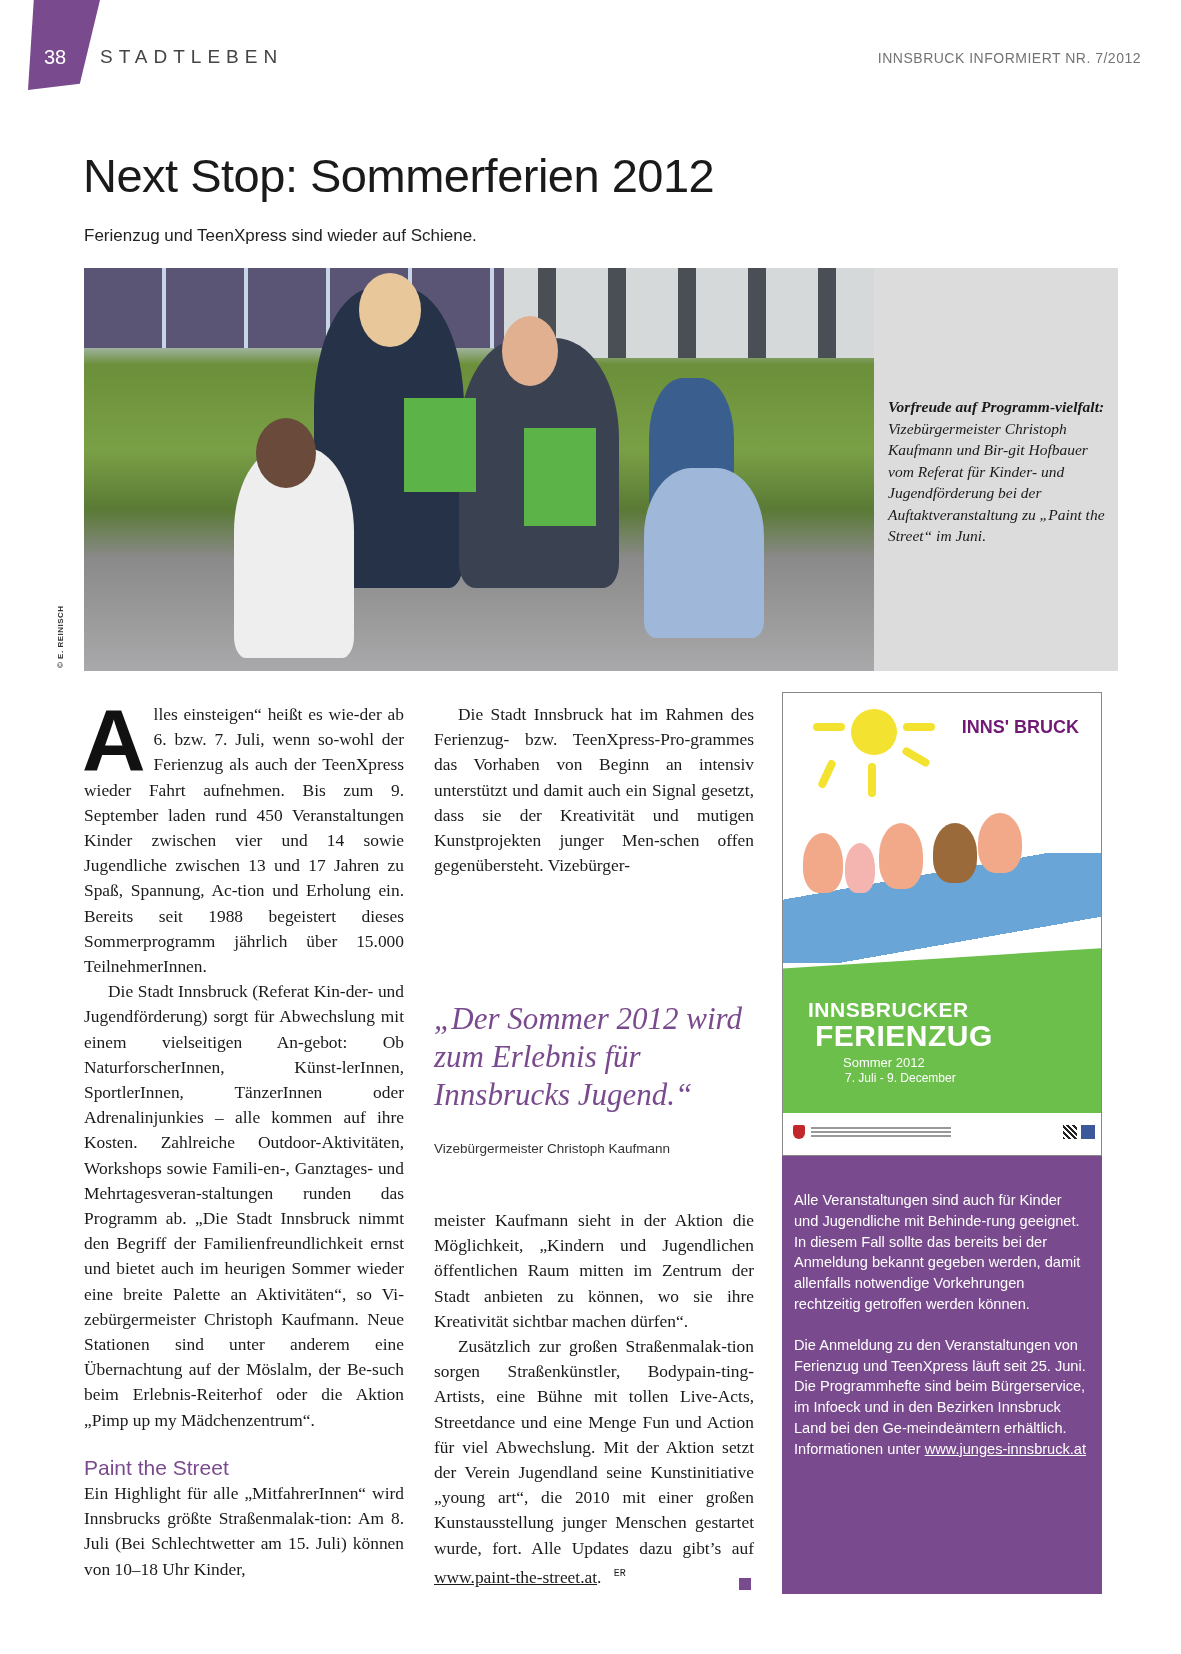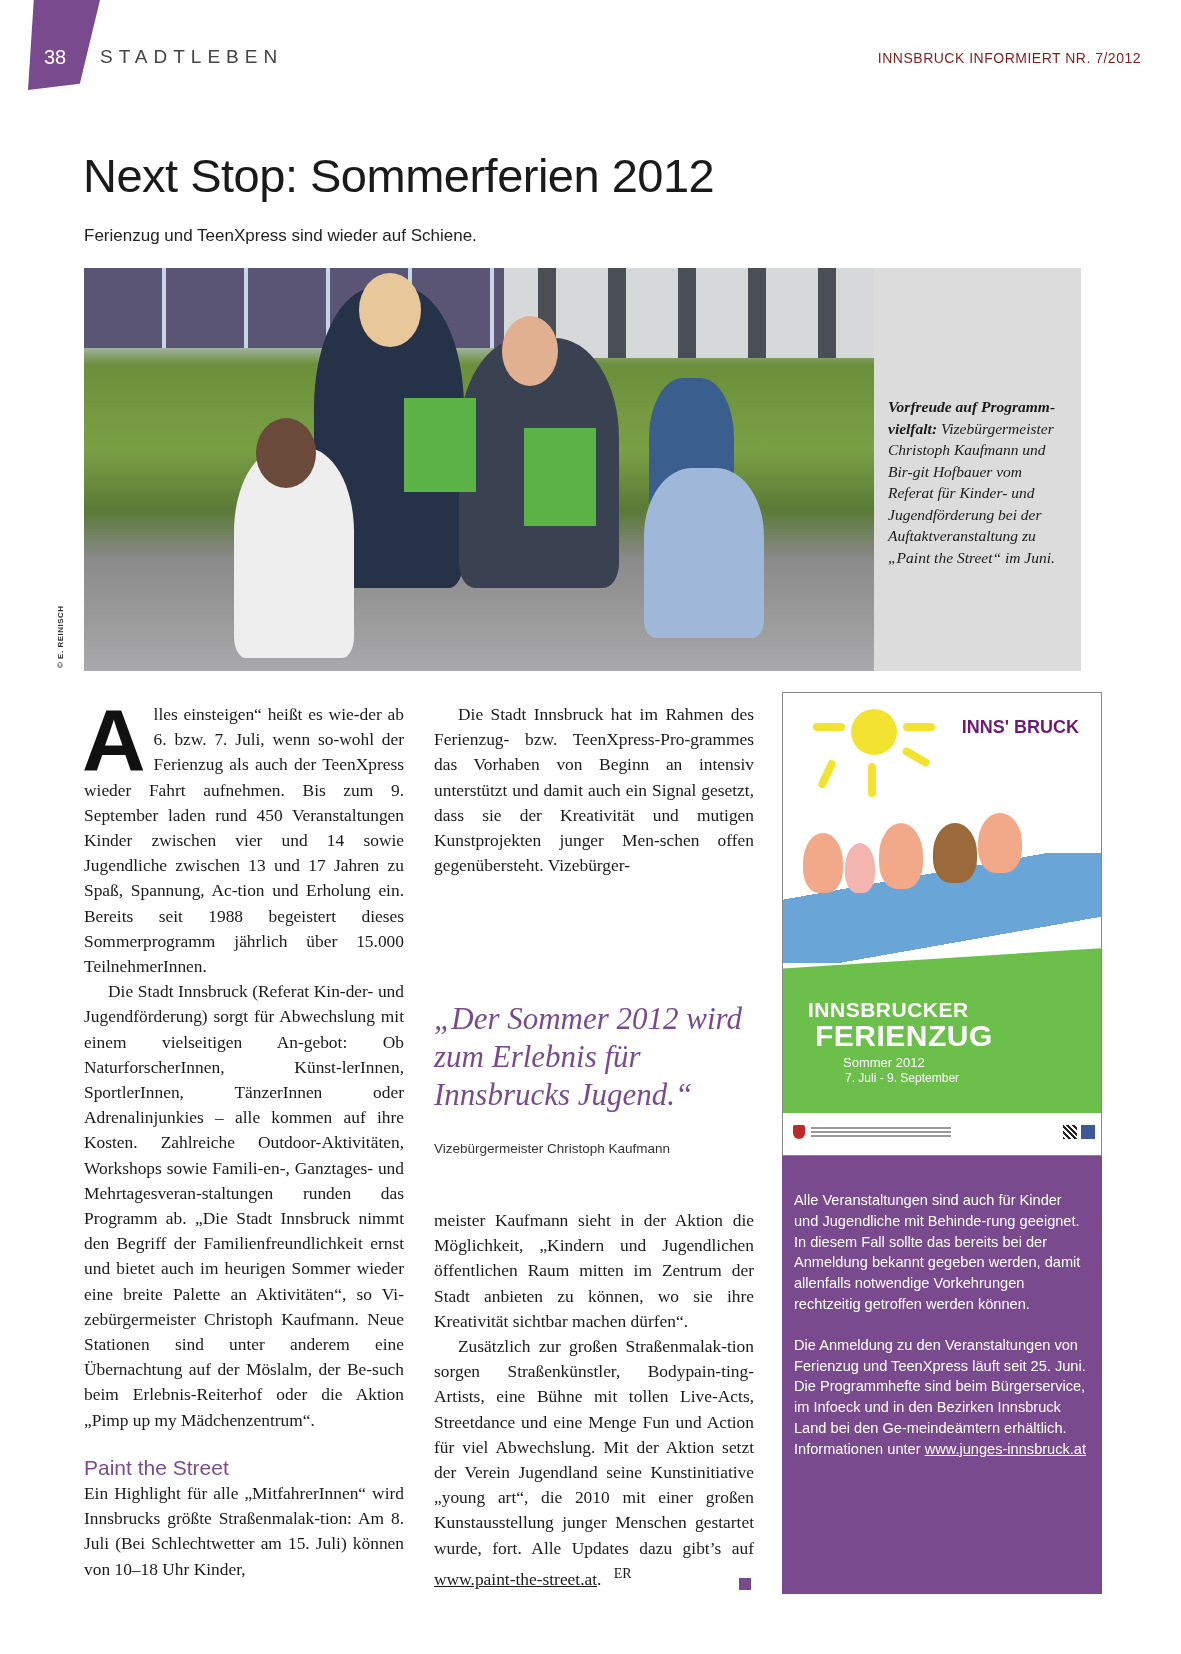--- a/index.html
+++ b/index.html
@@ -13,21 +13,21 @@
   }
   .page-number {
     position: absolute; left: 44px; top: 46px; color: #ffffff;
     font-family: "Liberation Sans", sans-serif; font-size: 20px;
   }
   .section-label {
     position: absolute; left: 100px; top: 46px; color: #444;
     font-family: "Liberation Sans", sans-serif; font-size: 19px; letter-spacing: 6px;
   }
   .issue-label {
-    position: absolute; right: 40px; top: 50px; color: #7f1d1d;
+    position: absolute; right: 40px; top: 50px; color: #737373;
     font-family: "Liberation Sans", sans-serif; font-size: 14px; letter-spacing: 0.5px;
   }
 
   .title {
     position: absolute; left: 83px; top: 148px; color: #1a1a1a;
     font-family: "Liberation Sans", sans-serif; font-size: 47px; font-weight: normal;
     letter-spacing: -0.5px;
   }
   .subtitle {
     position: absolute; left: 84px; top: 226px; color: #222;
@@ -44,21 +44,21 @@
     background: repeating-linear-gradient(90deg, #5a5575 0 78px, #c7d6e6 78px 82px);
   }
   .photo .building {
     position: absolute; left: 420px; top: 0; width: 370px; height: 90px;
     background: repeating-linear-gradient(90deg, #d6d9da 0 34px, #4a4f55 34px 52px, #d6d9da 52px 70px);
   }
   .photo .figure {
     position: absolute; border-radius: 40% 40% 10% 10%;
   }
   .caption-box {
-    position: absolute; left: 874px; top: 268px; width: 207px; height: 403px;
+    position: absolute; left: 874px; top: 268px; width: 244px; height: 403px;
     background: #dcdcdc; padding: 128px 10px 0 14px;
     font-family: "Liberation Serif", serif; font-style: italic; font-size: 15.5px; line-height: 21.5px; color: #1a1a1a;
   }
   .caption-box b { font-weight: bold; }
 
   .photo-credit {
     position: absolute; left: 56px; top: 668px; transform: rotate(-90deg); transform-origin: left top;
     font-family: "Liberation Sans", sans-serif; font-size: 8px; font-weight: bold; color: #333; letter-spacing: 0.5px;
   }
 
@@ -139,21 +139,21 @@
   }
   .infobox h2 { font-weight: normal; font-size: 22px; line-height: 28px; letter-spacing: 0.3px; }
   .infobox p { font-size: 14.6px; line-height: 20.8px; margin-top: 0; }
   .infobox p + p { margin-top: 20px; }
   .infobox a { color: #ffffff; text-decoration: underline; }
 
   .link { color: #1a1a1a; text-decoration: underline; }
   .end-mark {
     position: absolute; left: 739px; top: 1578px; width: 12px; height: 12px; background: #7a4a8e;
   }
-  .sig { font-size: 14px; vertical-align: super; font-family: Liberation Serif, serif; padding-left: 8px; }
+  .sig { font-size: 10px; vertical-align: super; font-family: Liberation Mono, monospace; padding-left: 8px; }
 </style>
 </head>
 <body>
 
 <div class="page-tab"></div>
 <div class="page-number">38</div>
 <div class="section-label">STADTLEBEN</div>
 <div class="issue-label">INNSBRUCK INFORMIERT NR. 7/2012</div>
 
 <h1 class="title">Next Stop: Sommerferien 2012</h1>
@@ -211,21 +211,21 @@
   <div class="pig" style="left:20px;top:140px;width:40px;height:60px;"></div>
   <div class="pig" style="left:62px;top:150px;width:30px;height:50px;background:#f4b5b0;"></div>
   <div class="pig" style="left:96px;top:130px;width:44px;height:66px;"></div>
   <div class="pig" style="left:150px;top:130px;width:44px;height:60px;background:#9a6a3a;"></div>
   <div class="pig" style="left:195px;top:120px;width:44px;height:60px;"></div>
   <div class="green"></div>
   <div class="green-lower"></div>
   <div class="ptitle1">INNSBRUCKER</div>
   <div class="ptitle2">FERIENZUG</div>
   <div class="pdate1">Sommer 2012</div>
-  <div class="pdate2">7. Juli - 9. September</div>
+  <div class="pdate2">7. Juli - 9. December</div>
   <div class="footer">
     <div class="crest"></div>
     <div class="fine"></div>
     <div class="qr"></div>
     <div class="fb"></div>
   </div>
 </div>
 
 <div class="infobox">
   <p>Alle Veranstaltungen sind auch für Kinder und Jugendliche mit Behinde-rung geeignet. In diesem Fall sollte das bereits bei der Anmeldung bekannt gegeben werden, damit allenfalls notwendige Vorkehrungen rechtzeitig getroffen werden können.</p>

